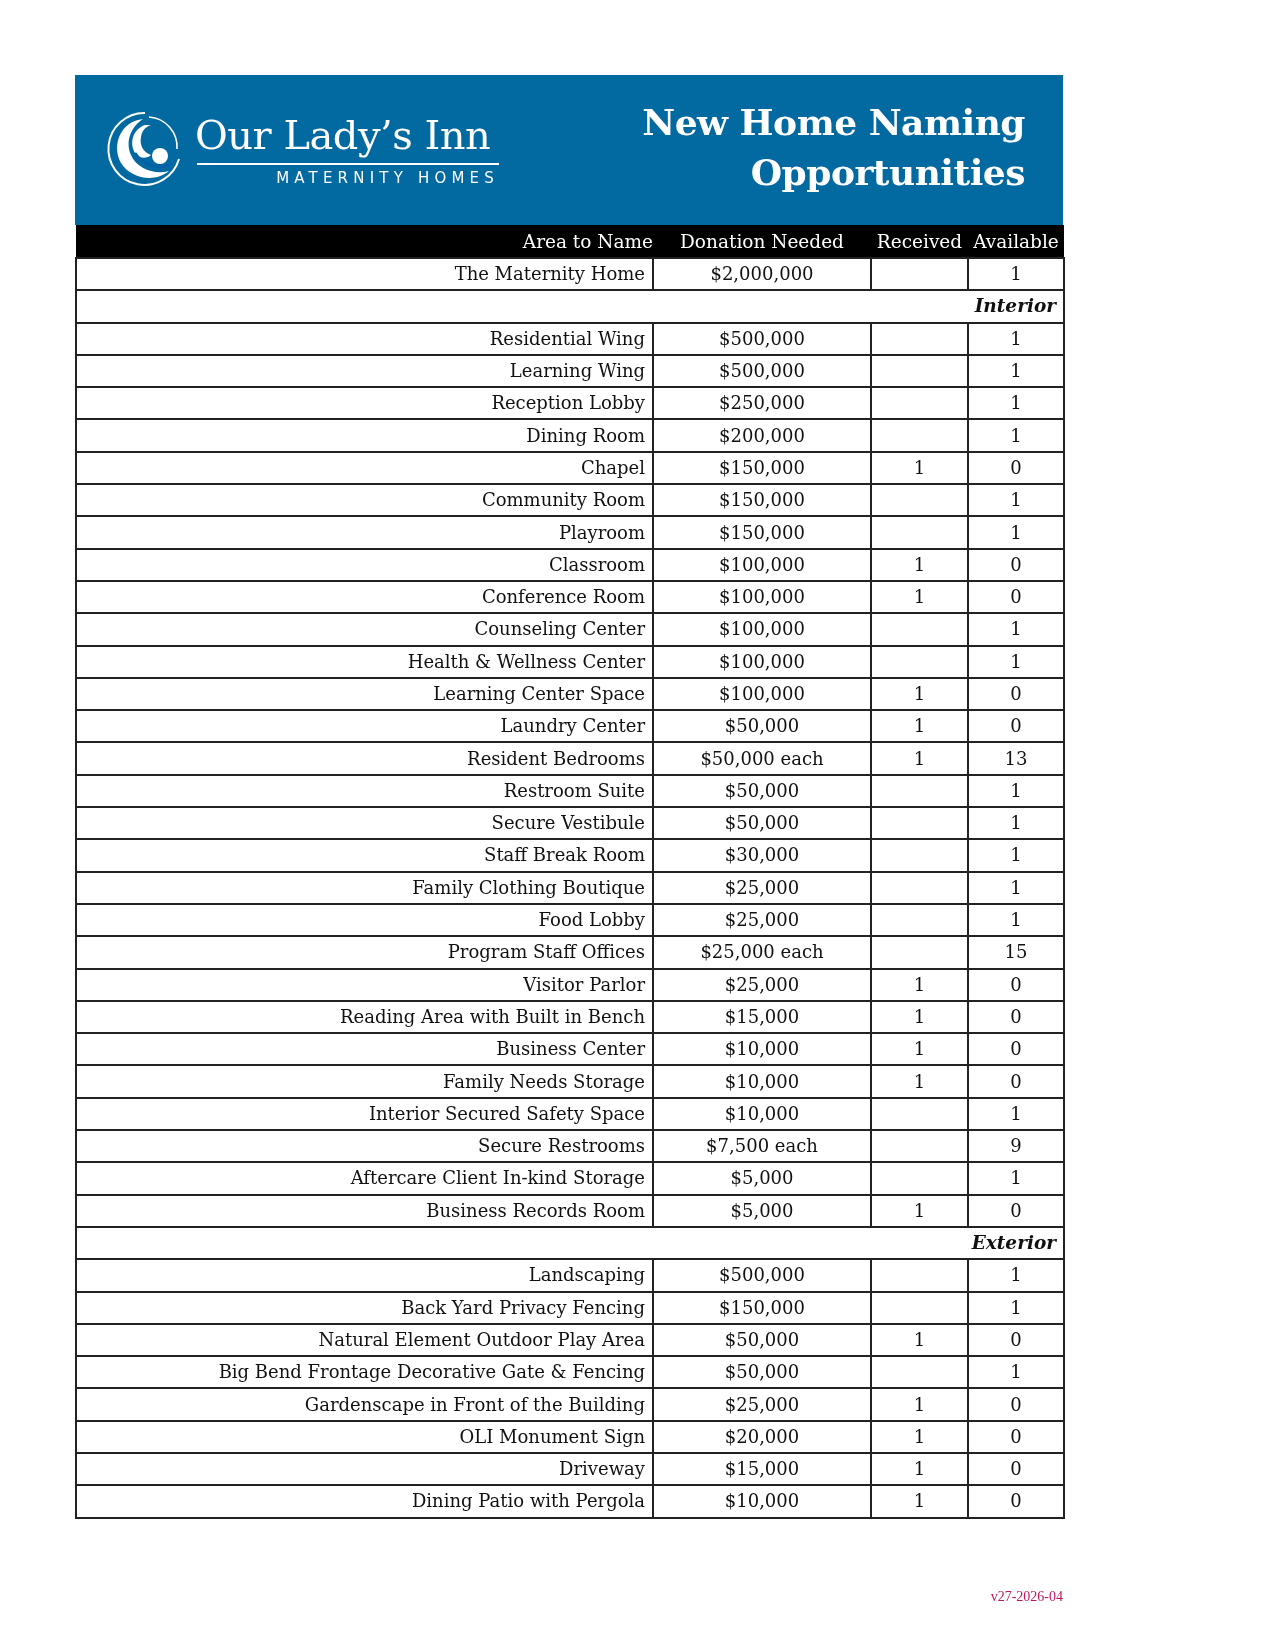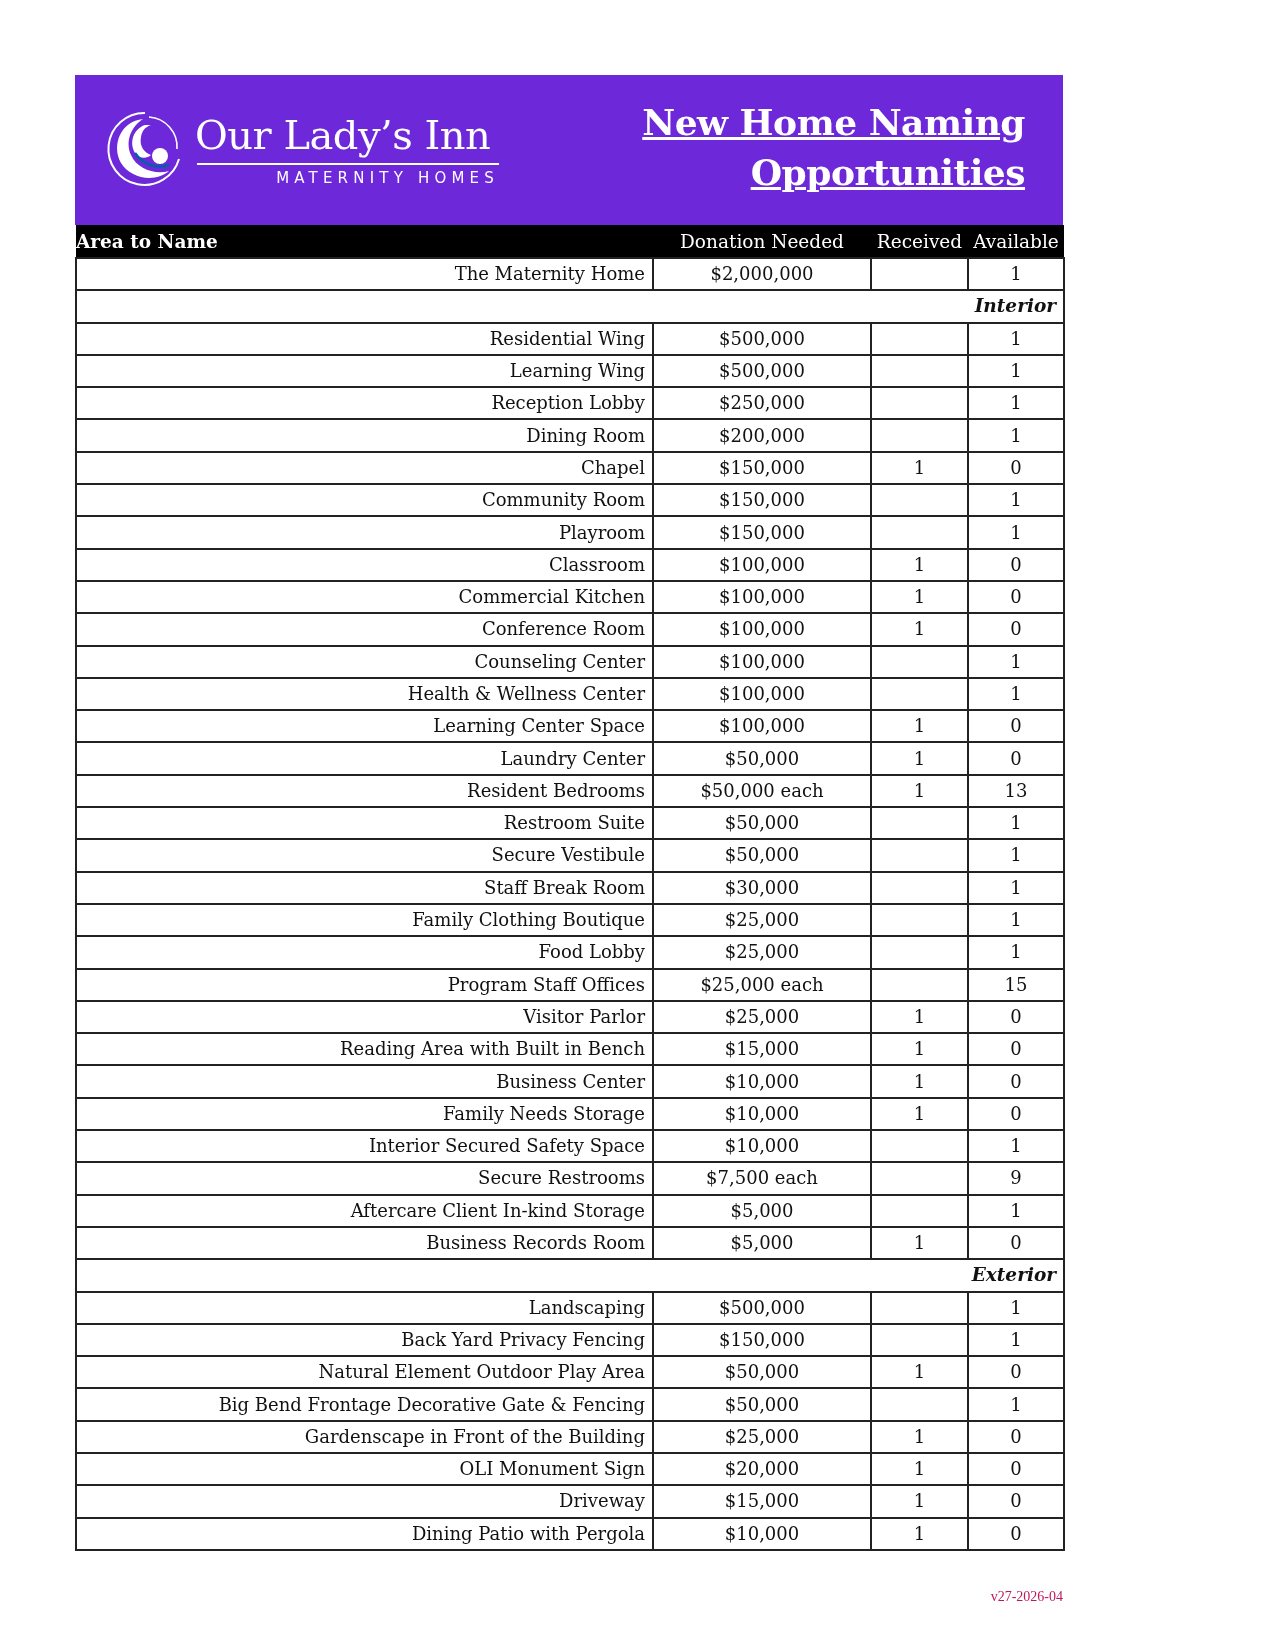--- a/index.html
+++ b/index.html
@@ -2,56 +2,55 @@
 <html><head>
 <meta charset="utf-8">
 <style>
   * { box-sizing: border-box; margin: 0; padding: 0; }
   html, body { width: 1275px; height: 1650px; background: #ffffff; }
   body { position: relative; font-family: "DejaVu Serif", "Liberation Serif", serif; color: #111; }
 
   .sheet { position: absolute; left: 75px; top: 75px; width: 988px; }
 
   .banner {
-    height: 150px; background: #6d28d9; position: relative; color: #fff;
+    height: 150px; background: #0369a1; position: relative; color: #fff;
   }
   .logo { position: absolute; left: 30px; top: 34px; width: 400px; height: 84px; }
   .logo-mark { position: absolute; left: 0; top: 0; width: 80px; height: 80px; }
   .logo-name {
     position: absolute; left: 90px; top: 0px;
     font-family: "DejaVu Serif", serif; font-size: 40px; letter-spacing: -0.5px;
     white-space: nowrap; line-height: 52px;
   }
   .logo-rule { position: absolute; left: 92px; top: 54px; width: 302px; height: 2px; background: #fff; }
   .logo-sub {
     position: absolute; left: 92px; top: 58px; width: 302px; text-align: right;
     font-family: "DejaVu Sans", sans-serif; font-size: 15px; letter-spacing: 5.2px; line-height: 22px;
     white-space: nowrap;
   }
   .title {
     position: absolute; right: 38px; top: 22px; text-align: right;
     font-family: "DejaVu Serif", serif; font-weight: bold; font-size: 36px; line-height: 50px;
     letter-spacing: -0.5px;
-    text-decoration: underline;
   }
 
   table.grid {
     width: 988px; border-collapse: collapse; table-layout: fixed;
     font-family: "DejaVu Serif", "Liberation Serif", serif; font-size: 18px;
   }
   table.grid col.c-area { width: 577px; }
   table.grid col.c-don { width: 218px; }
   table.grid col.c-rec { width: 97px; }
   table.grid col.c-av  { width: 96px; }
 
   thead th {
     background: #000; color: #fff; font-weight: normal; height: 33px;
     font-size: 18.5px; padding: 0; vertical-align: middle; white-space: nowrap;
   }
-  th.h-area { text-align: left; padding-left: 0; font-weight: bold; }
+  th.h-area { text-align: right; padding-left: 0; }
   th.h-don { text-align: center; }
   th.h-rec { text-align: center; }
   th.h-av { text-align: center; margin-left: 12px; }
 
   tbody td {
     border: 2px solid #222; height: 32.3px; padding: 0 7px; vertical-align: middle;
     white-space: nowrap; line-height: 20px;
   }
   td.area { text-align: right; padding-left: 8px; }
   td.don { text-align: center; }
@@ -157,26 +156,20 @@
           <td class="rec"></td>
           <td class="av">1</td>
         </tr>
         <tr>
           <td class="area">Classroom</td>
           <td class="don">$100,000</td>
           <td class="rec">1</td>
           <td class="av">0</td>
         </tr>
         <tr>
-          <td class="area">Commercial Kitchen</td>
-          <td class="don">$100,000</td>
-          <td class="rec">1</td>
-          <td class="av">0</td>
-        </tr>
-        <tr>
           <td class="area">Conference Room</td>
           <td class="don">$100,000</td>
           <td class="rec">1</td>
           <td class="av">0</td>
         </tr>
         <tr>
           <td class="area">Counseling Center</td>
           <td class="don">$100,000</td>
           <td class="rec"></td>
           <td class="av">1</td>

